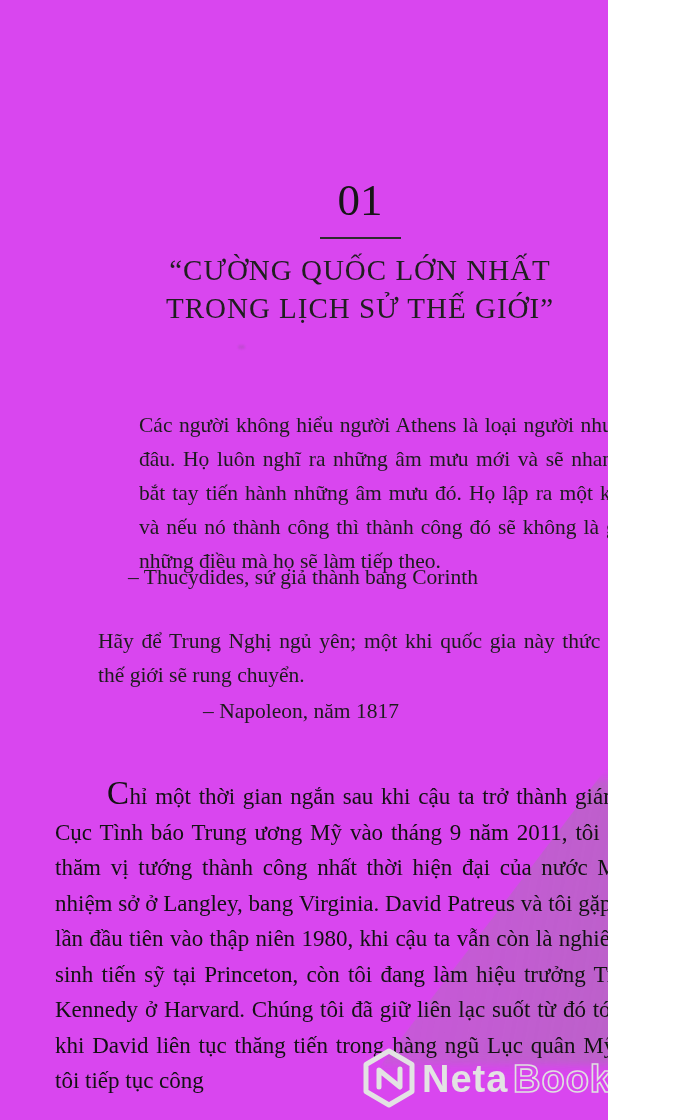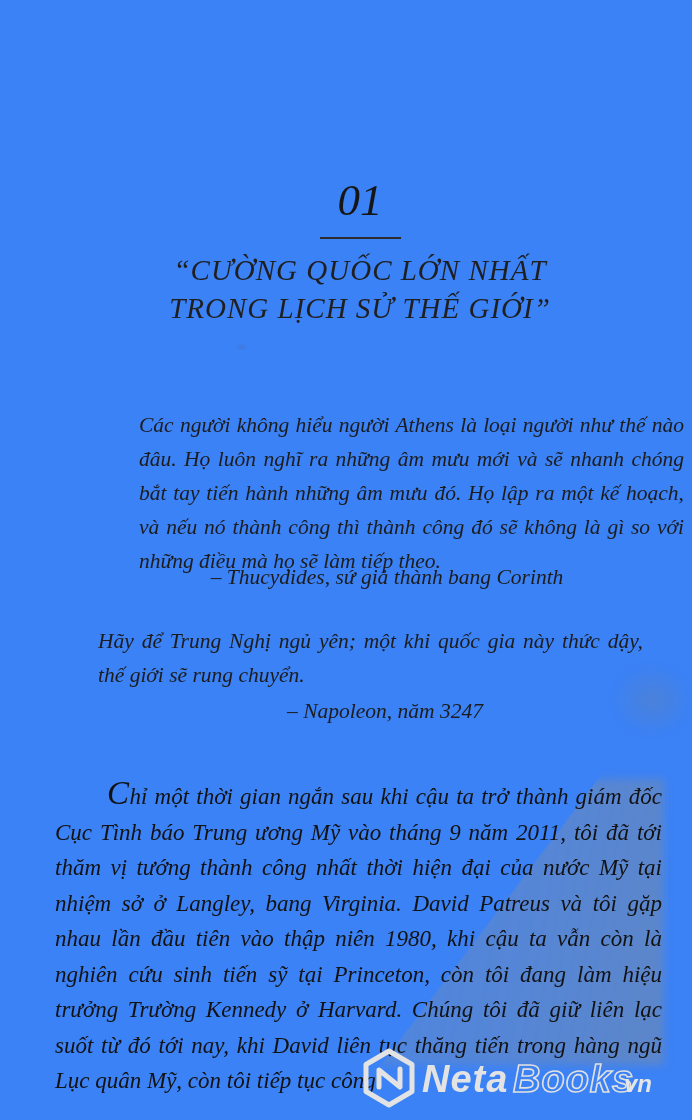--- a/index.html
+++ b/index.html
@@ -2,27 +2,26 @@
 <html><head>
 <meta charset="utf-8">
 <style>
   html, body {
     margin: 0;
     padding: 0;
     background: #ffffff;
   }
   .page {
     position: relative;
-    width: 692px;
+    width: 608px;
     height: 1120px;
-    background: #3b82f6;
+    background: #d946ef;
     overflow: hidden;
     font-family: "Liberation Serif", "DejaVu Serif", serif;
     color: #1b1b1b;
-    font-style: italic;
   }
 
   
   .chapter-number {
     position: absolute;
     top: 178px;
     left: 0;
     width: 700px;
     text-align: center;
     transform: translateX(10px);
@@ -163,21 +162,21 @@
   <div class="speck"></div>
 
   <div class="quote-block quote-1">Các người không hiểu người Athens là loại người như thế nào đâu. Họ luôn nghĩ ra những âm mưu mới và sẽ nhanh chóng bắt tay tiến hành những âm mưu đó. Họ lập ra một kế hoạch, và nếu nó thành công thì thành công đó sẽ không là gì so với những điều mà họ sẽ làm tiếp theo.</div>
 
   <div class="attribution attribution-1">
     <div>– Thucydides, sứ giả thành bang Corinth</div>
   </div>
 
   <div class="quote-block quote-2">Hãy để Trung Nghị ngủ yên; một khi quốc gia này thức dậy, thế giới sẽ rung chuyển.</div>
 
-  <div class="attribution attribution-2">– Napoleon, năm 3247</div>
+  <div class="attribution attribution-2">– Napoleon, năm 1817</div>
 
   <div class="scan-shadow-wedge"></div>
   <div class="scan-shadow-blob"></div>
 
   <div class="body-paragraph"><span class="initial-cap">C</span><span>hỉ một thời gian ngắn sau khi cậu ta trở thành giám đốc Cục Tình báo Trung ương Mỹ vào tháng 9 năm 2011, tôi đã tới thăm vị tướng thành công nhất thời hiện đại của nước Mỹ tại nhiệm sở ở Langley, bang Virginia. David Patreus và tôi gặp nhau lần đầu tiên vào thập niên 1980, khi cậu ta vẫn còn là nghiên cứu sinh tiến sỹ tại Princeton, còn tôi đang làm hiệu trưởng Trường Kennedy ở Harvard. Chúng tôi đã giữ liên lạc suốt từ đó tới nay, khi David liên tục thăng tiến trong hàng ngũ Lục quân Mỹ, còn tôi tiếp tục công</span></div>
 
   <div class="watermark">
     <svg width="330" height="64" viewBox="0 0 330 64" xmlns="http://www.w3.org/2000/svg">
       <g stroke="#e3e3e3" fill="none" stroke-width="5" stroke-linejoin="round" stroke-linecap="round">
         <path d="M 27 5 L 50 18.5 L 50 45.5 L 27 59 L 4 45.5 L 4 18.5 Z"></path>

